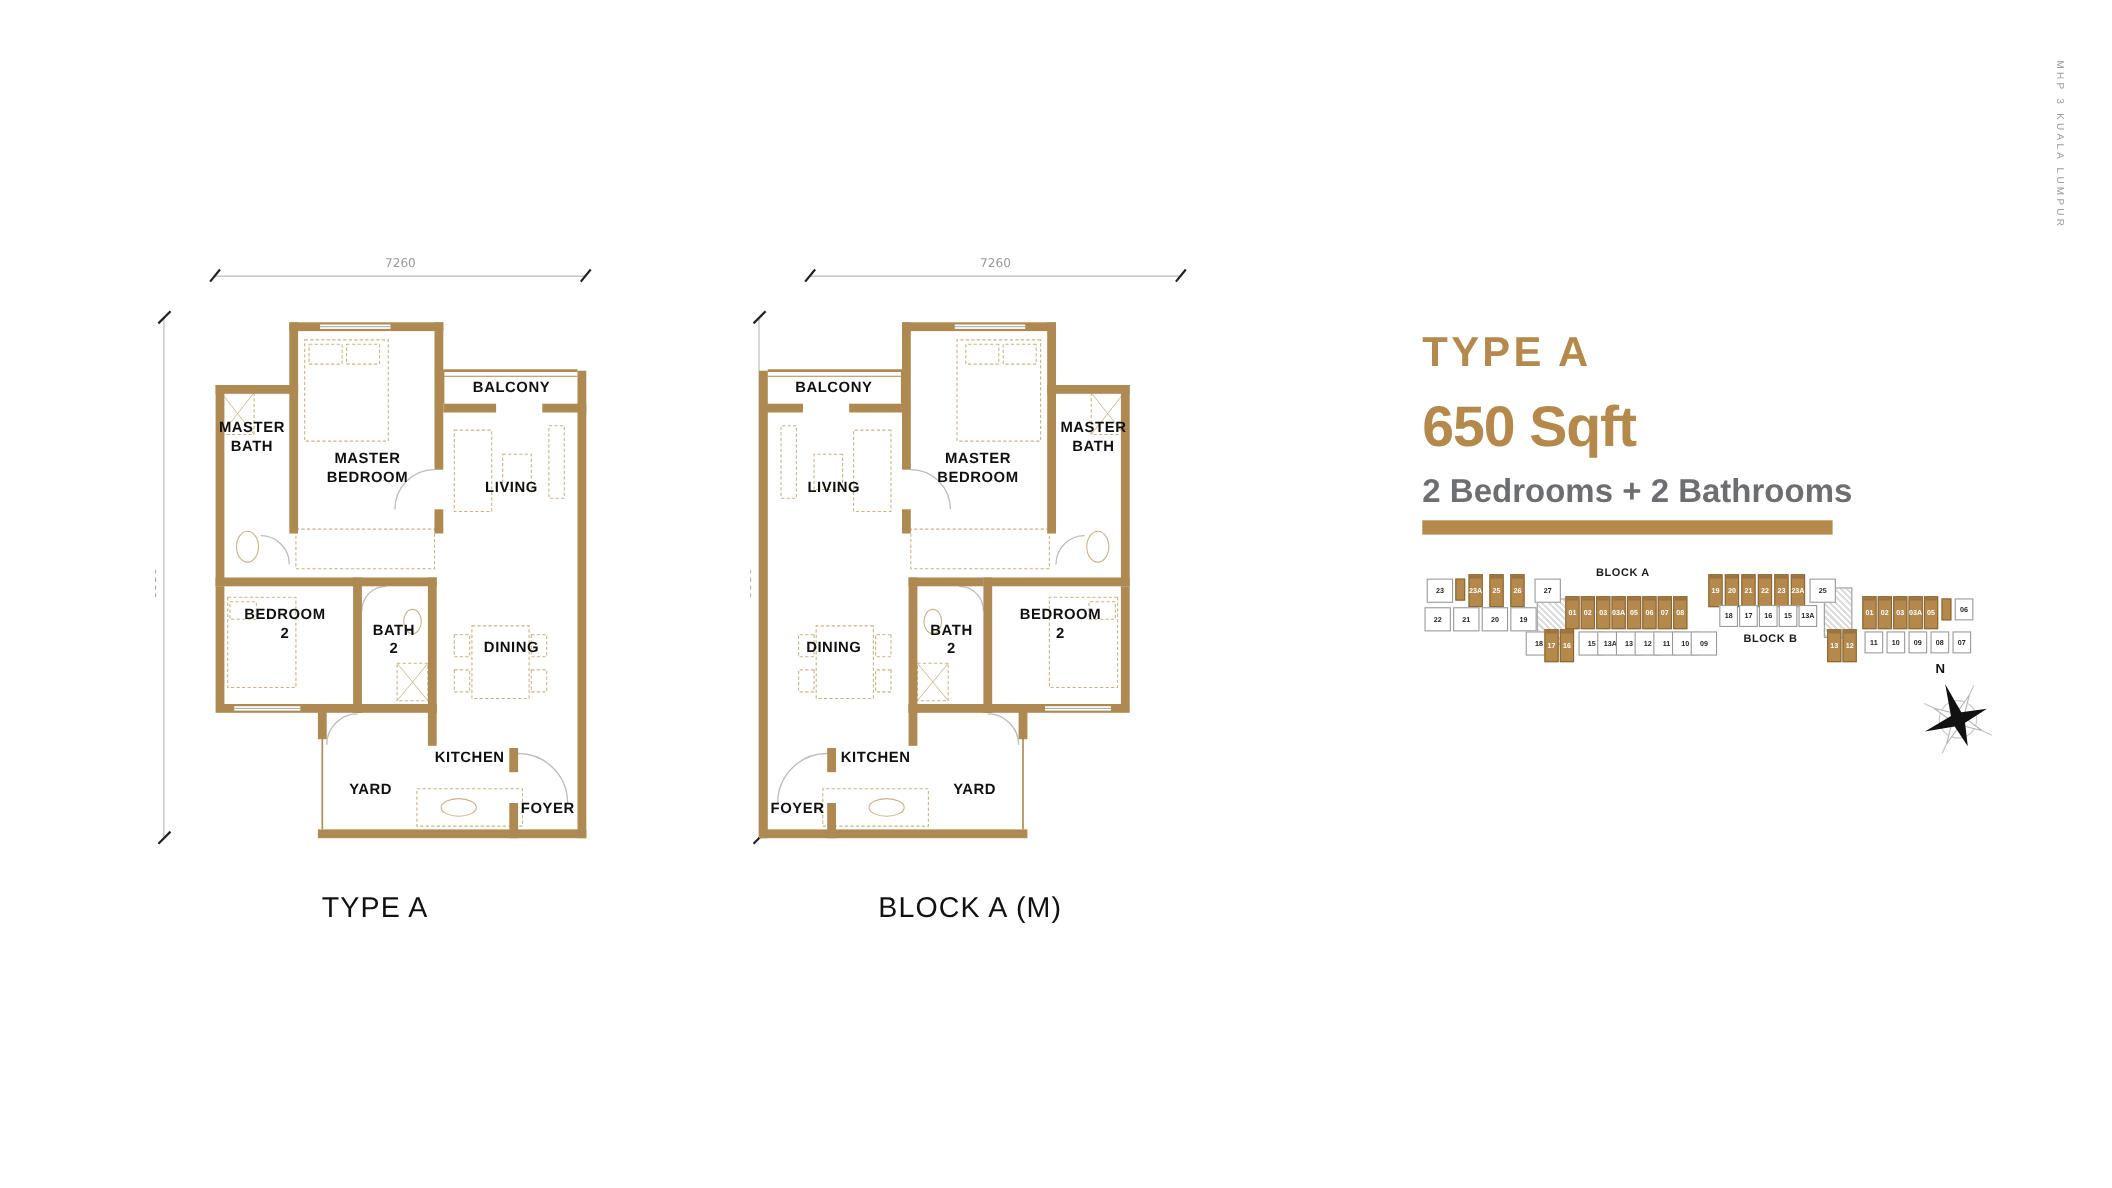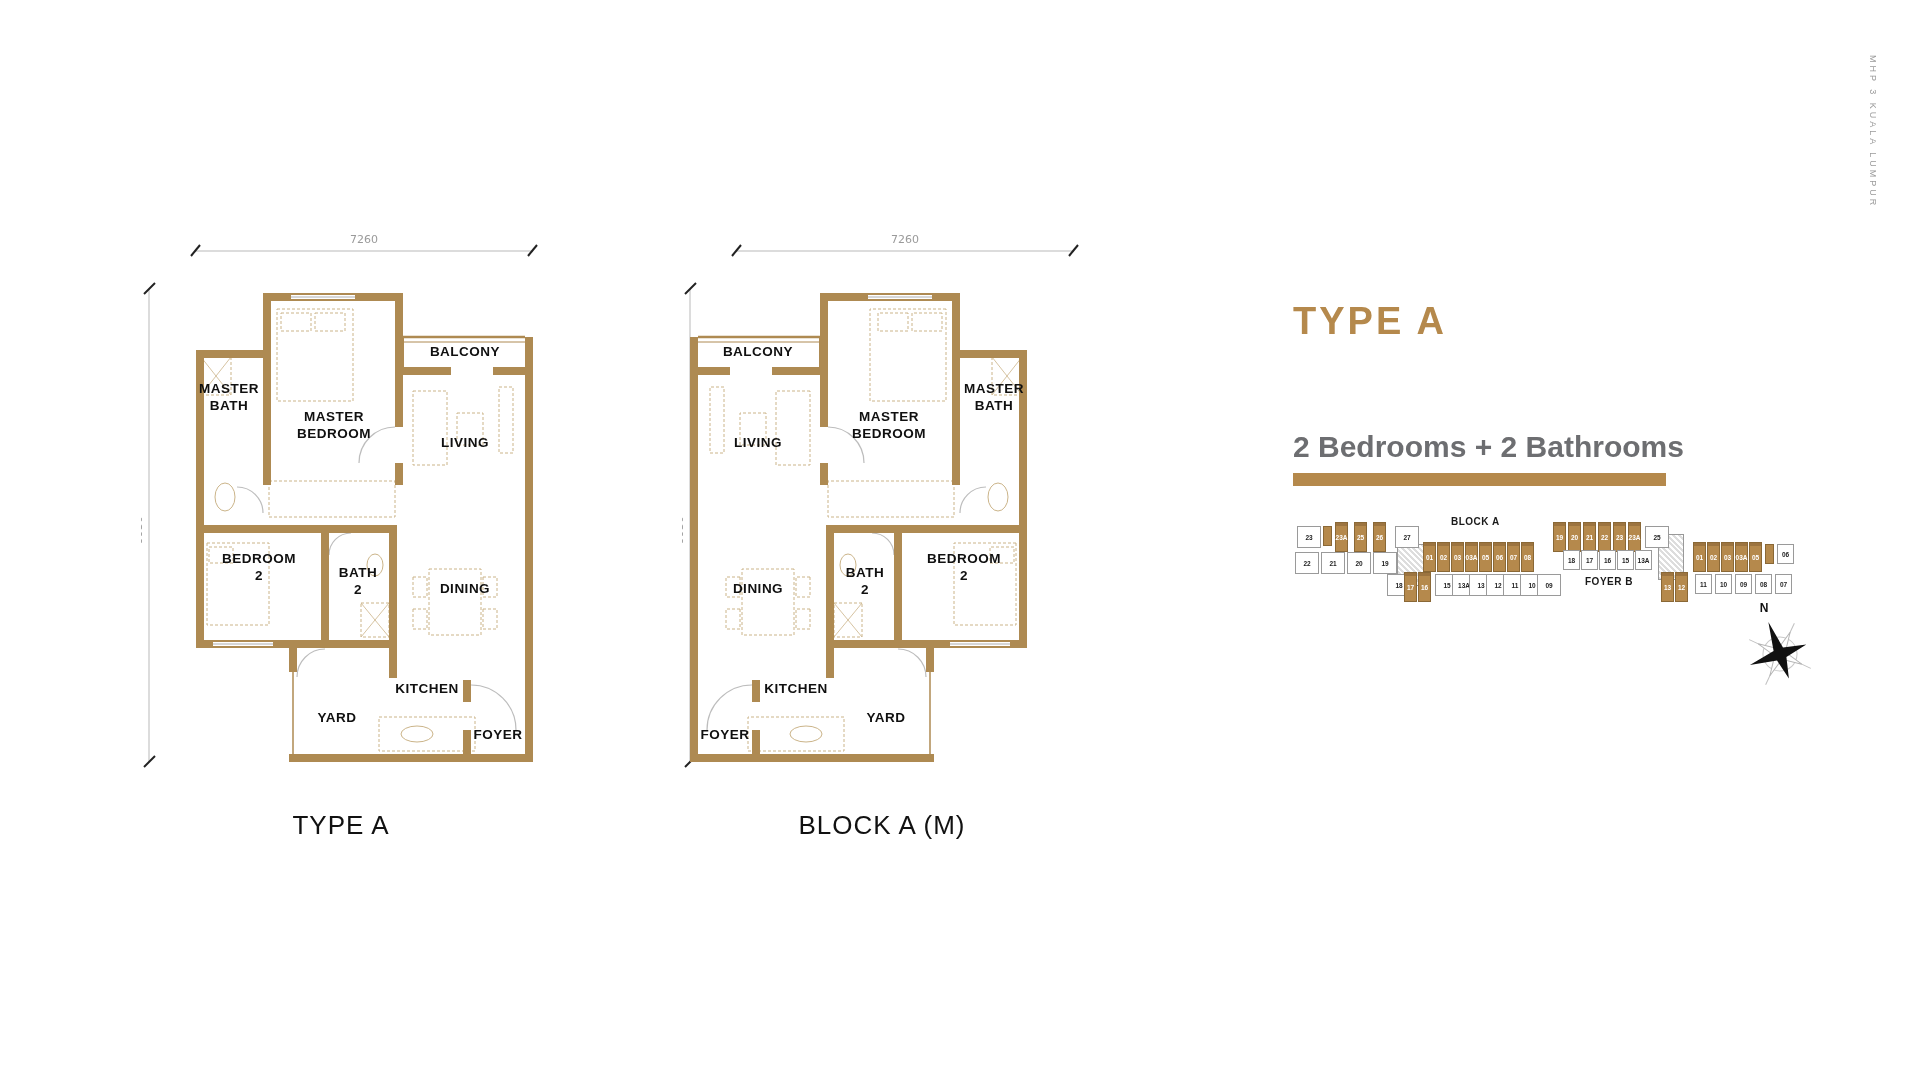--- a/index.html
+++ b/index.html
@@ -204,26 +204,27 @@
           <text x="76" y="368" text-anchor="middle" font-size="13.5" font-weight="bold" fill="#101010" letter-spacing="0.5" font-family="Liberation Sans, sans-serif"><tspan x="76" dy="0">DINING</tspan></text>
           <text x="204" y="497" text-anchor="middle" font-size="13.5" font-weight="bold" fill="#101010" letter-spacing="0.5" font-family="Liberation Sans, sans-serif"><tspan x="204" dy="0">YARD</tspan></text>
           <text x="114" y="468" text-anchor="middle" font-size="13.5" font-weight="bold" fill="#101010" letter-spacing="0.5" font-family="Liberation Sans, sans-serif"><tspan x="114" dy="0">KITCHEN</tspan></text>
           <text x="43" y="514" text-anchor="middle" font-size="13.5" font-weight="bold" fill="#101010" letter-spacing="0.5" font-family="Liberation Sans, sans-serif"><tspan x="43" dy="0">FOYER</tspan></text>
         </g>
       </svg>
   </div>
   <div class="abs plan-caption" style="left:682px;top:810px">BLOCK A (M)</div>
 
   <div class="abs type-title" style="left:1293px;top:302px">TYPE A</div>
+  <div class="abs size-text" style="left:1293px;top:362px">650 Sqft</div>
   <div class="abs rooms-text" style="left:1293px;top:432px">2 Bedrooms + 2 Bathrooms</div>
   <div class="abs accent-bar" style="left:1293px;top:473px"></div>
 
   <div class="abs siteplan" style="left:1295px;top:514px" id="siteplan">
     <div class="block-label" style="left:156px;top:2px">BLOCK A</div>
-    <div class="block-label" style="left:290px;top:62px">FOYER B</div>
+    <div class="block-label" style="left:290px;top:62px">BLOCK B</div>
   <div class="core" style="left: 102px; top: 30px; width: 28px; height: 42px;"></div>
       <div class="core" style="left: 363px; top: 20px; width: 26px; height: 46px;"></div>
       <div class="unit w" style="left: 2px; top: 12px; width: 24px; height: 22px;">23</div>
       <div class="unit gs" style="left: 28px; top: 12px; width: 9px; height: 20px;"></div>
       <div class="unit g" style="left: 40px; top: 8px; width: 13px; height: 30px;">23A</div>
       <div class="unit g" style="left: 59px; top: 8px; width: 13px; height: 30px;">25</div>
       <div class="unit g" style="left: 78px; top: 8px; width: 13px; height: 30px;">26</div>
       <div class="unit w" style="left: 100px; top: 12px; width: 24px; height: 22px;">27</div>
       <div class="unit w" style="left: 0px; top: 38px; width: 24px; height: 22px;">22</div>
       <div class="unit w" style="left: 26px; top: 38px; width: 24px; height: 22px;">21</div>

